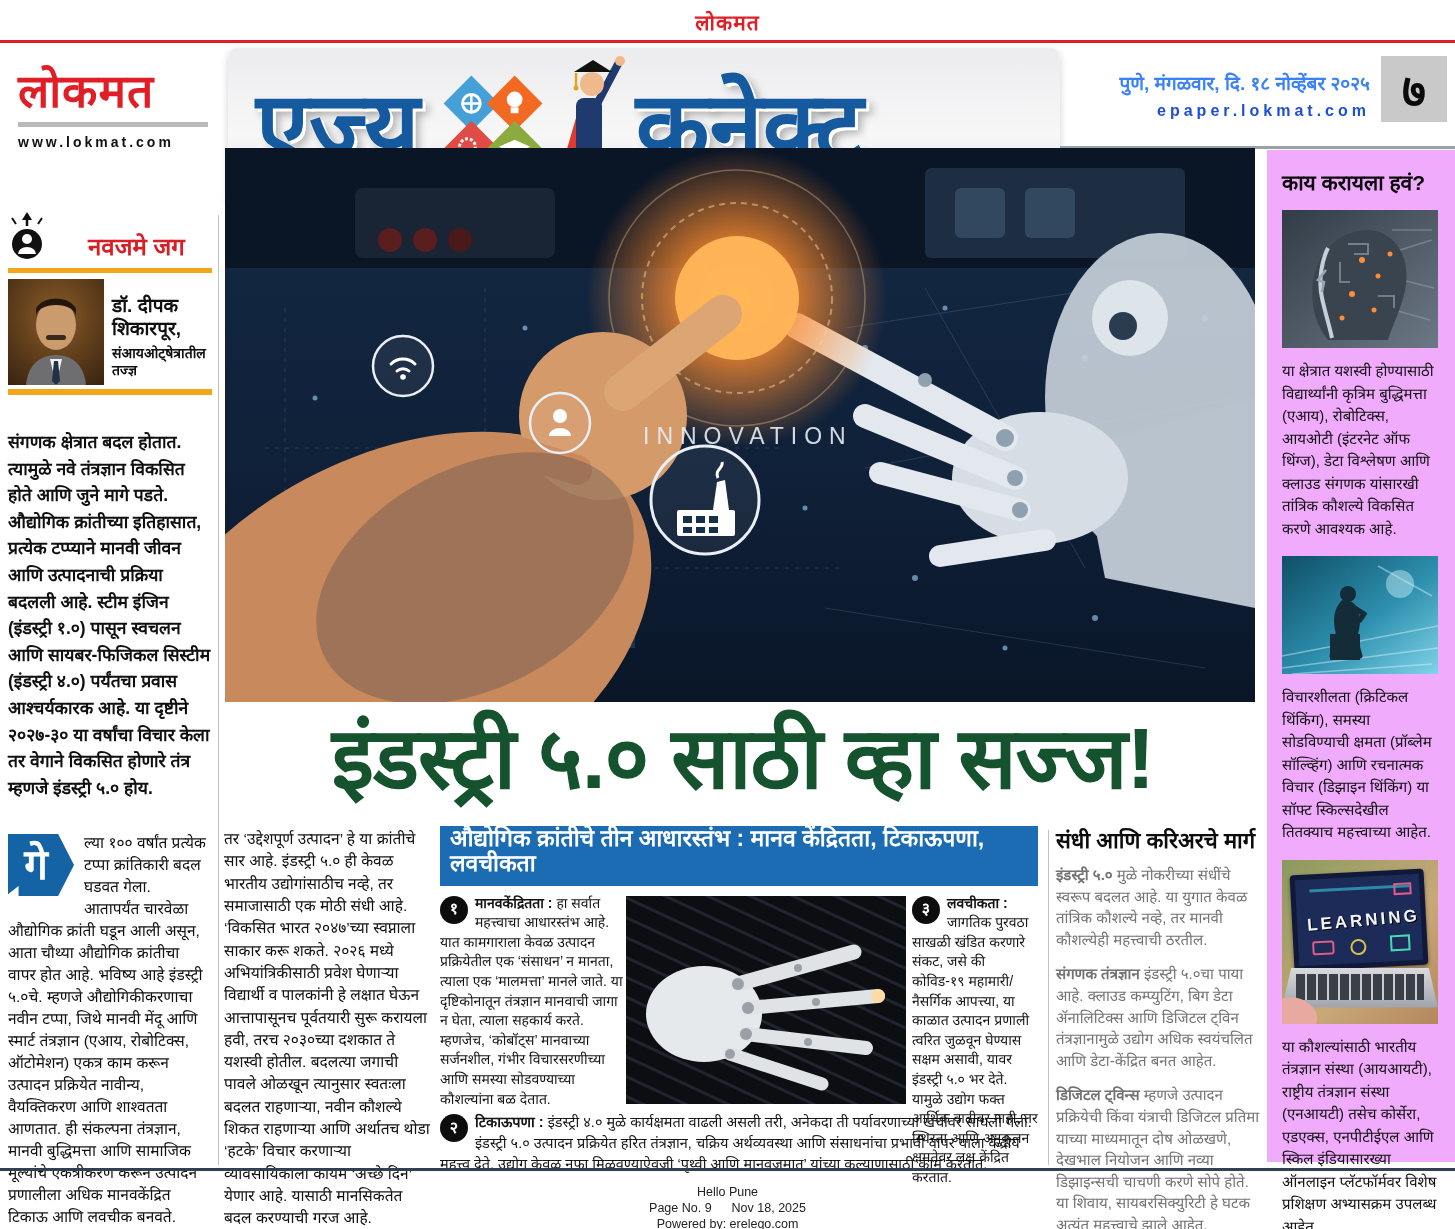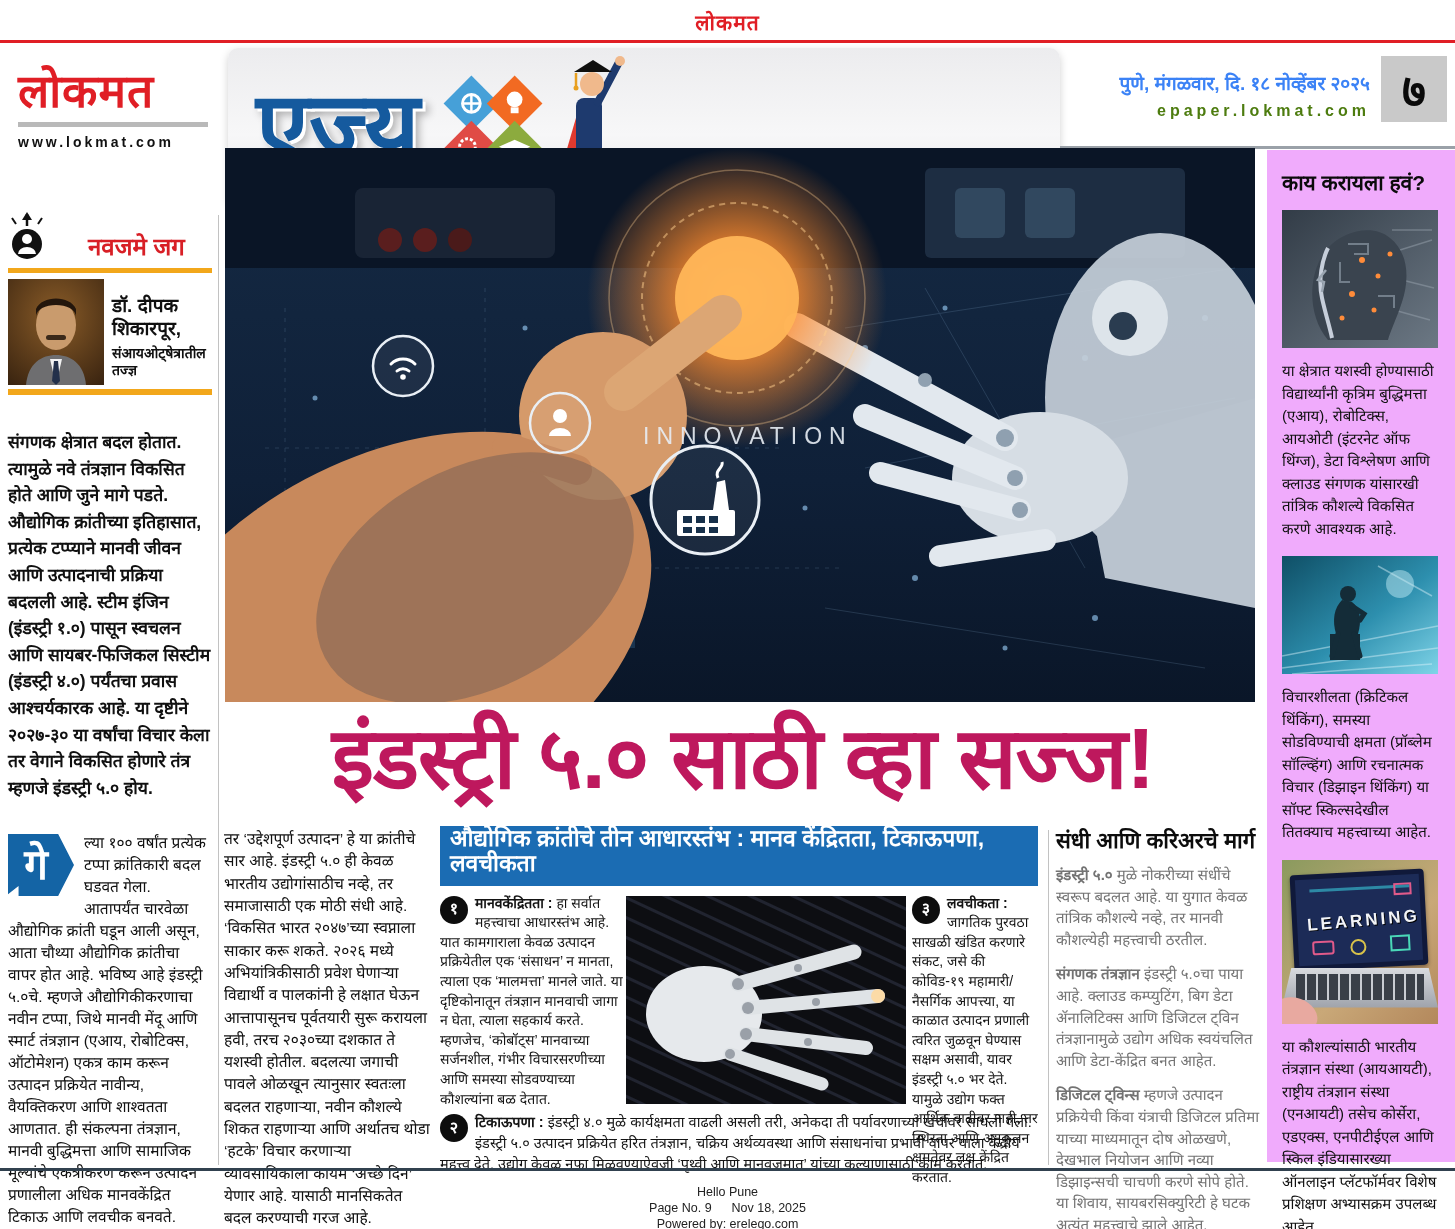--- a/index.html
+++ b/index.html
@@ -23,21 +23,21 @@
     box-shadow:0 3px 8px rgba(0,0,0,.18); display:flex; align-items:center; }
   .mast-word { font-weight:bold; font-size:96px; line-height:1; color:#155a9e;
     text-shadow:0 0 2px #fff,3px 3px 0 #ffffff,6px 6px 8px rgba(0,0,0,.30); }
   .mast-left { margin-left:28px; }
   .mast-right { margin-left:6px; }
   .mast-icon { margin-left:14px; }
   .mast-grad { margin-left:-6px; margin-right:-4px; }
 
   .date-block { position:absolute; top:70px; left:1040px; width:330px; text-align:right; }
   .dateline { font-size:19px; font-weight:bold; color:#3b82f6; }
-  .epaper { margin-top:6px; font-size:16px; font-weight:bold; letter-spacing:4px; color:#4d7c0f; }
+  .epaper { margin-top:6px; font-size:16px; font-weight:bold; letter-spacing:4px; color:#1d4ed8; }
   .page-badge { position:absolute; top:56px; left:1381px; width:66px; height:66px;
     background:#c9c9c9; display:flex; align-items:center; justify-content:center;
     font-size:46px; font-weight:bold; color:#0a0a0a; }
   .header-rule-right { position:absolute; top:146px; left:1060px; width:395px; height:3px; background:#9aa1a8; }
 
   
   .author-sec { position:absolute; top:212px; left:8px; width:204px; }
   .sec-head-row { display:flex; align-items:flex-end; }
   .sec-label { margin-left:42px; font-size:24px; font-weight:bold; color:#d81f26; }
   .sec-underline { height:5px; background:#f2a71b; margin-top:6px; }
@@ -48,21 +48,21 @@
   .author-role { margin-top:4px; font-size:14px; font-weight:600; line-height:1.25; color:#101010; }
   .author-underline { height:6px; background:#f2a71b; margin-top:4px; }
   .left-intro { margin-top:34px; font-size:17.5px; line-height:1.52; font-weight:600; color:#101010; }
 
   
   .hero { position:absolute; top:148px; left:225px; width:1030px; height:554px; background:#0d1a2e; }
 
   
   .headline { position:absolute; top:702px; left:228px; width:1030px; height:104px;
     display:flex; align-items:center; justify-content:center;
-    font-size:86px; font-weight:bold; letter-spacing:-1px; color:#be185d; white-space:nowrap; }
+    font-size:86px; font-weight:bold; letter-spacing:-1px; color:#14532d; white-space:nowrap; }
 
   
   .vrule { position:absolute; width:1px; background:#c2c2c2; }
   .col1 { position:absolute; top:832px; left:8px; width:202px; font-size:15.5px; line-height:1.42; color:#101010; }
   .dropcap { float:left; width:66px; height:62px; margin:2px 10px 4px 0; background:#1464a5;
     clip-path:polygon(0 0,76% 0,100% 50%,76% 100%,16% 100%,16% 84%,0 97%);
     color:#fff; font-size:42px; font-weight:bold; display:flex; align-items:center; justify-content:center; padding-right:10px; }
   .col2 { position:absolute; top:828px; left:224px; width:210px; font-size:15.5px; line-height:1.44; color:#101010; }
 
   
@@ -131,20 +131,21 @@
       <rect x="30" y="46" width="26" height="66" rx="8" fill="#1e3a6e"></rect>
       <rect x="33" y="110" width="9" height="26" fill="#253c63"></rect>
       <rect x="45" y="110" width="9" height="22" fill="#253c63"></rect>
       <line x1="52" y1="50" x2="72" y2="12" stroke="#1e3a6e" stroke-width="8" stroke-linecap="round"></line>
       <circle cx="74" cy="9" r="5" fill="#f0b98c"></circle>
       <circle cx="46" cy="32" r="12" fill="#f0b98c"></circle>
       <path d="M28,20 L66,20 L47,8 Z" fill="#10100f"></path>
       <line x1="30" y1="21" x2="30" y2="34" stroke="#e8a020" stroke-width="2.5"></line>
       <circle cx="30" cy="36" r="2.5" fill="#e8a020"></circle>
     </svg>
+    <span class="mast-word mast-right">कनेक्ट</span>
   </div>
 
   <div class="date-block">
     <div class="dateline">पुणे, मंगळवार, दि. १८ नोव्हेंबर २०२५</div>
     <div class="epaper">epaper.lokmat.com</div>
   </div>
   <div class="page-badge">७</div>
   <div class="header-rule-right"></div>
 
   <div class="author-sec">

